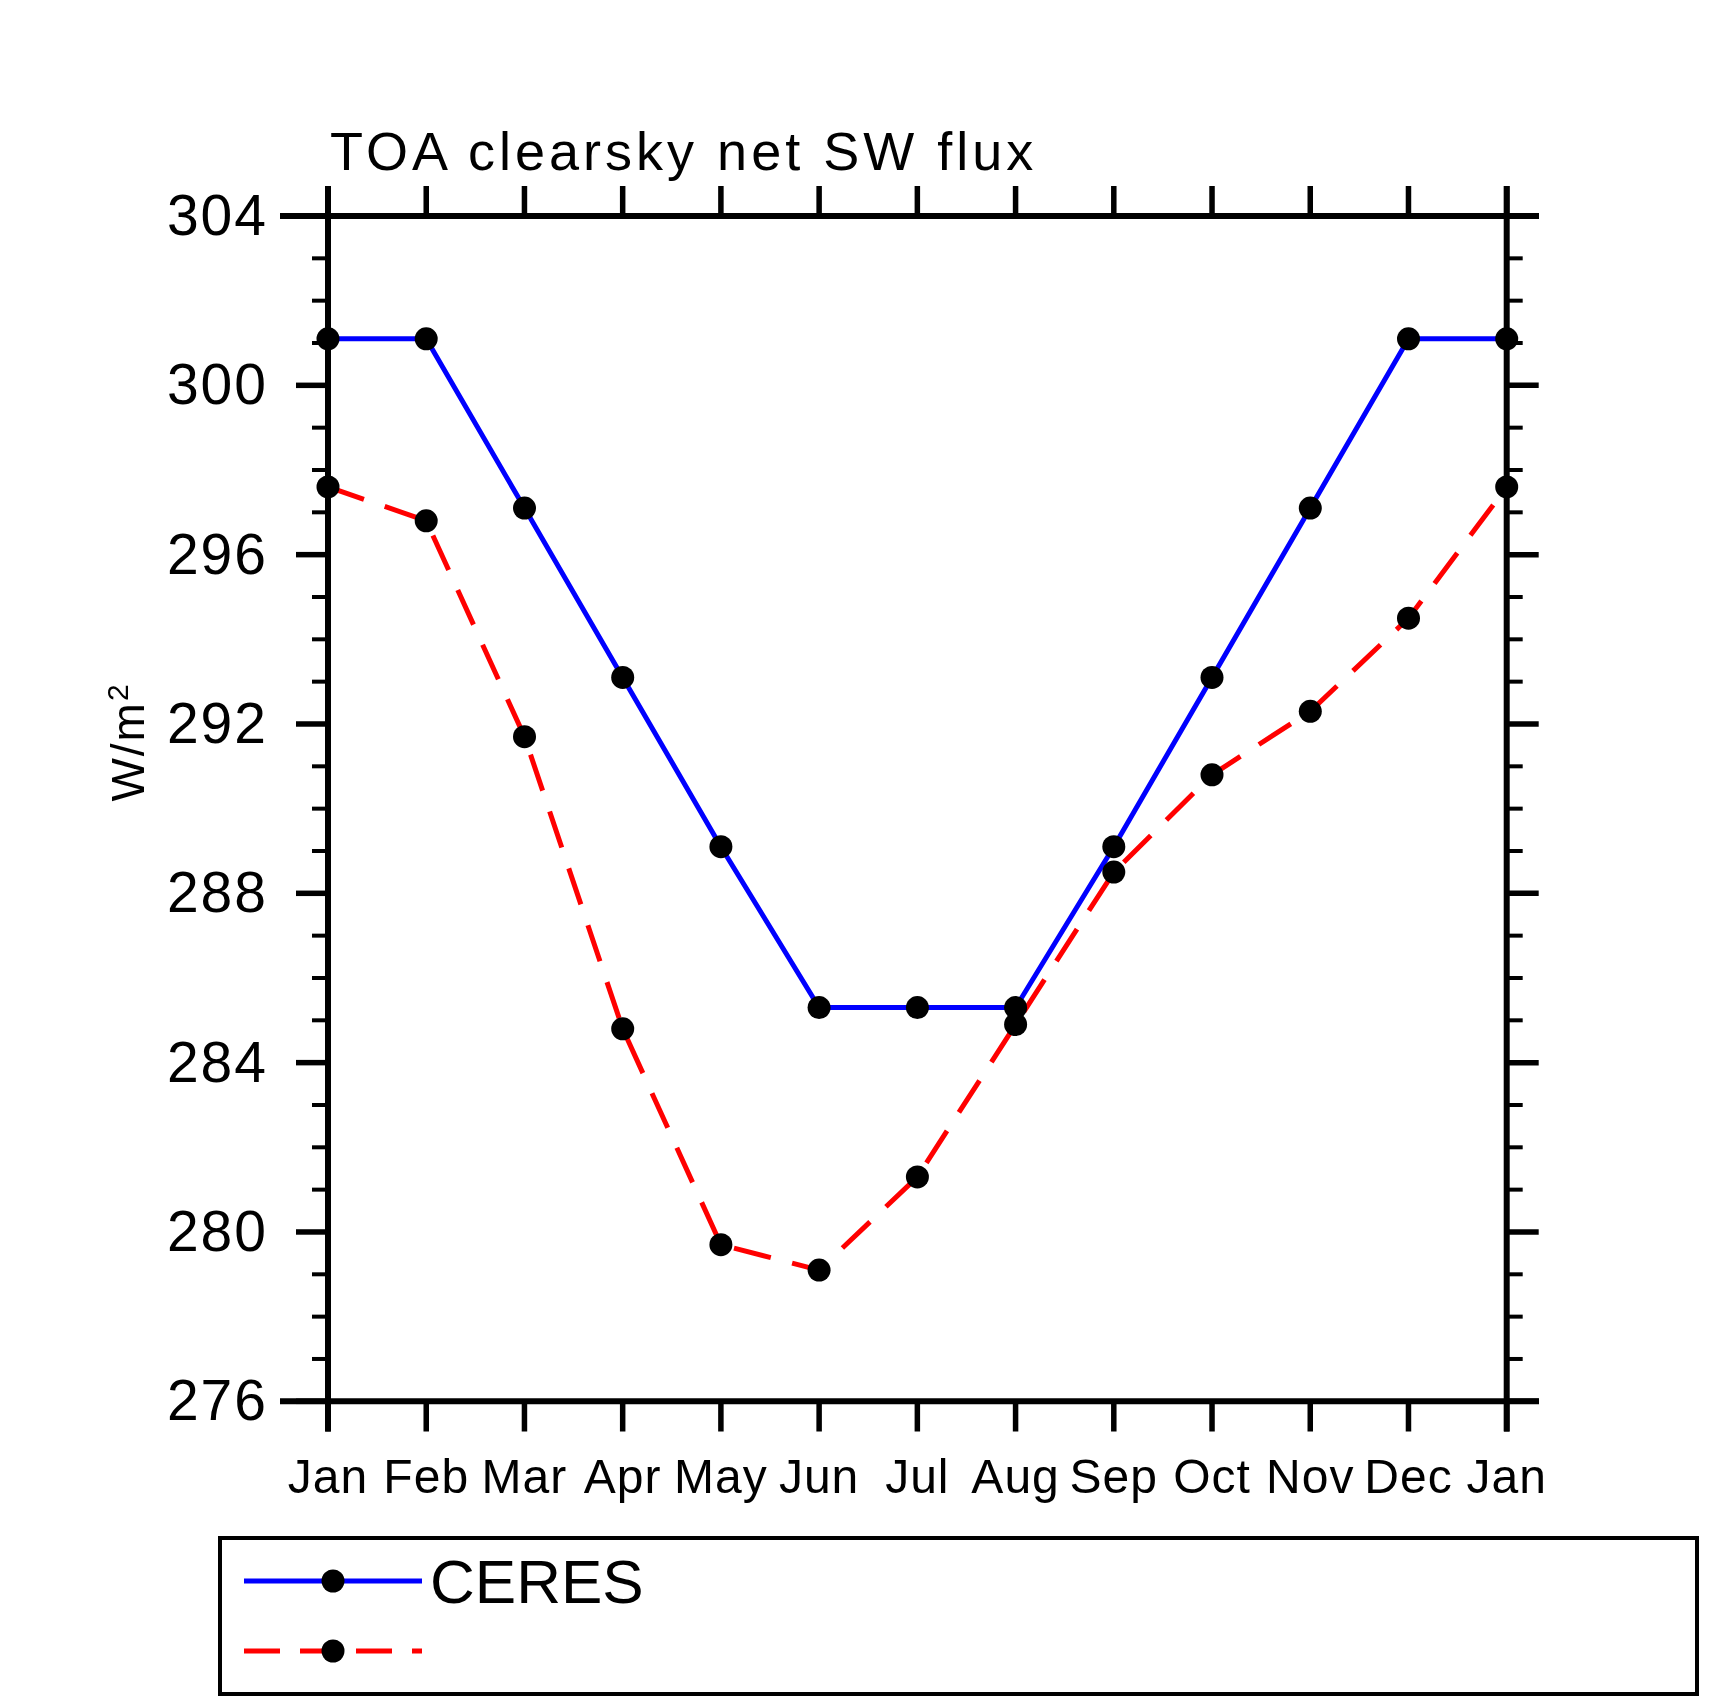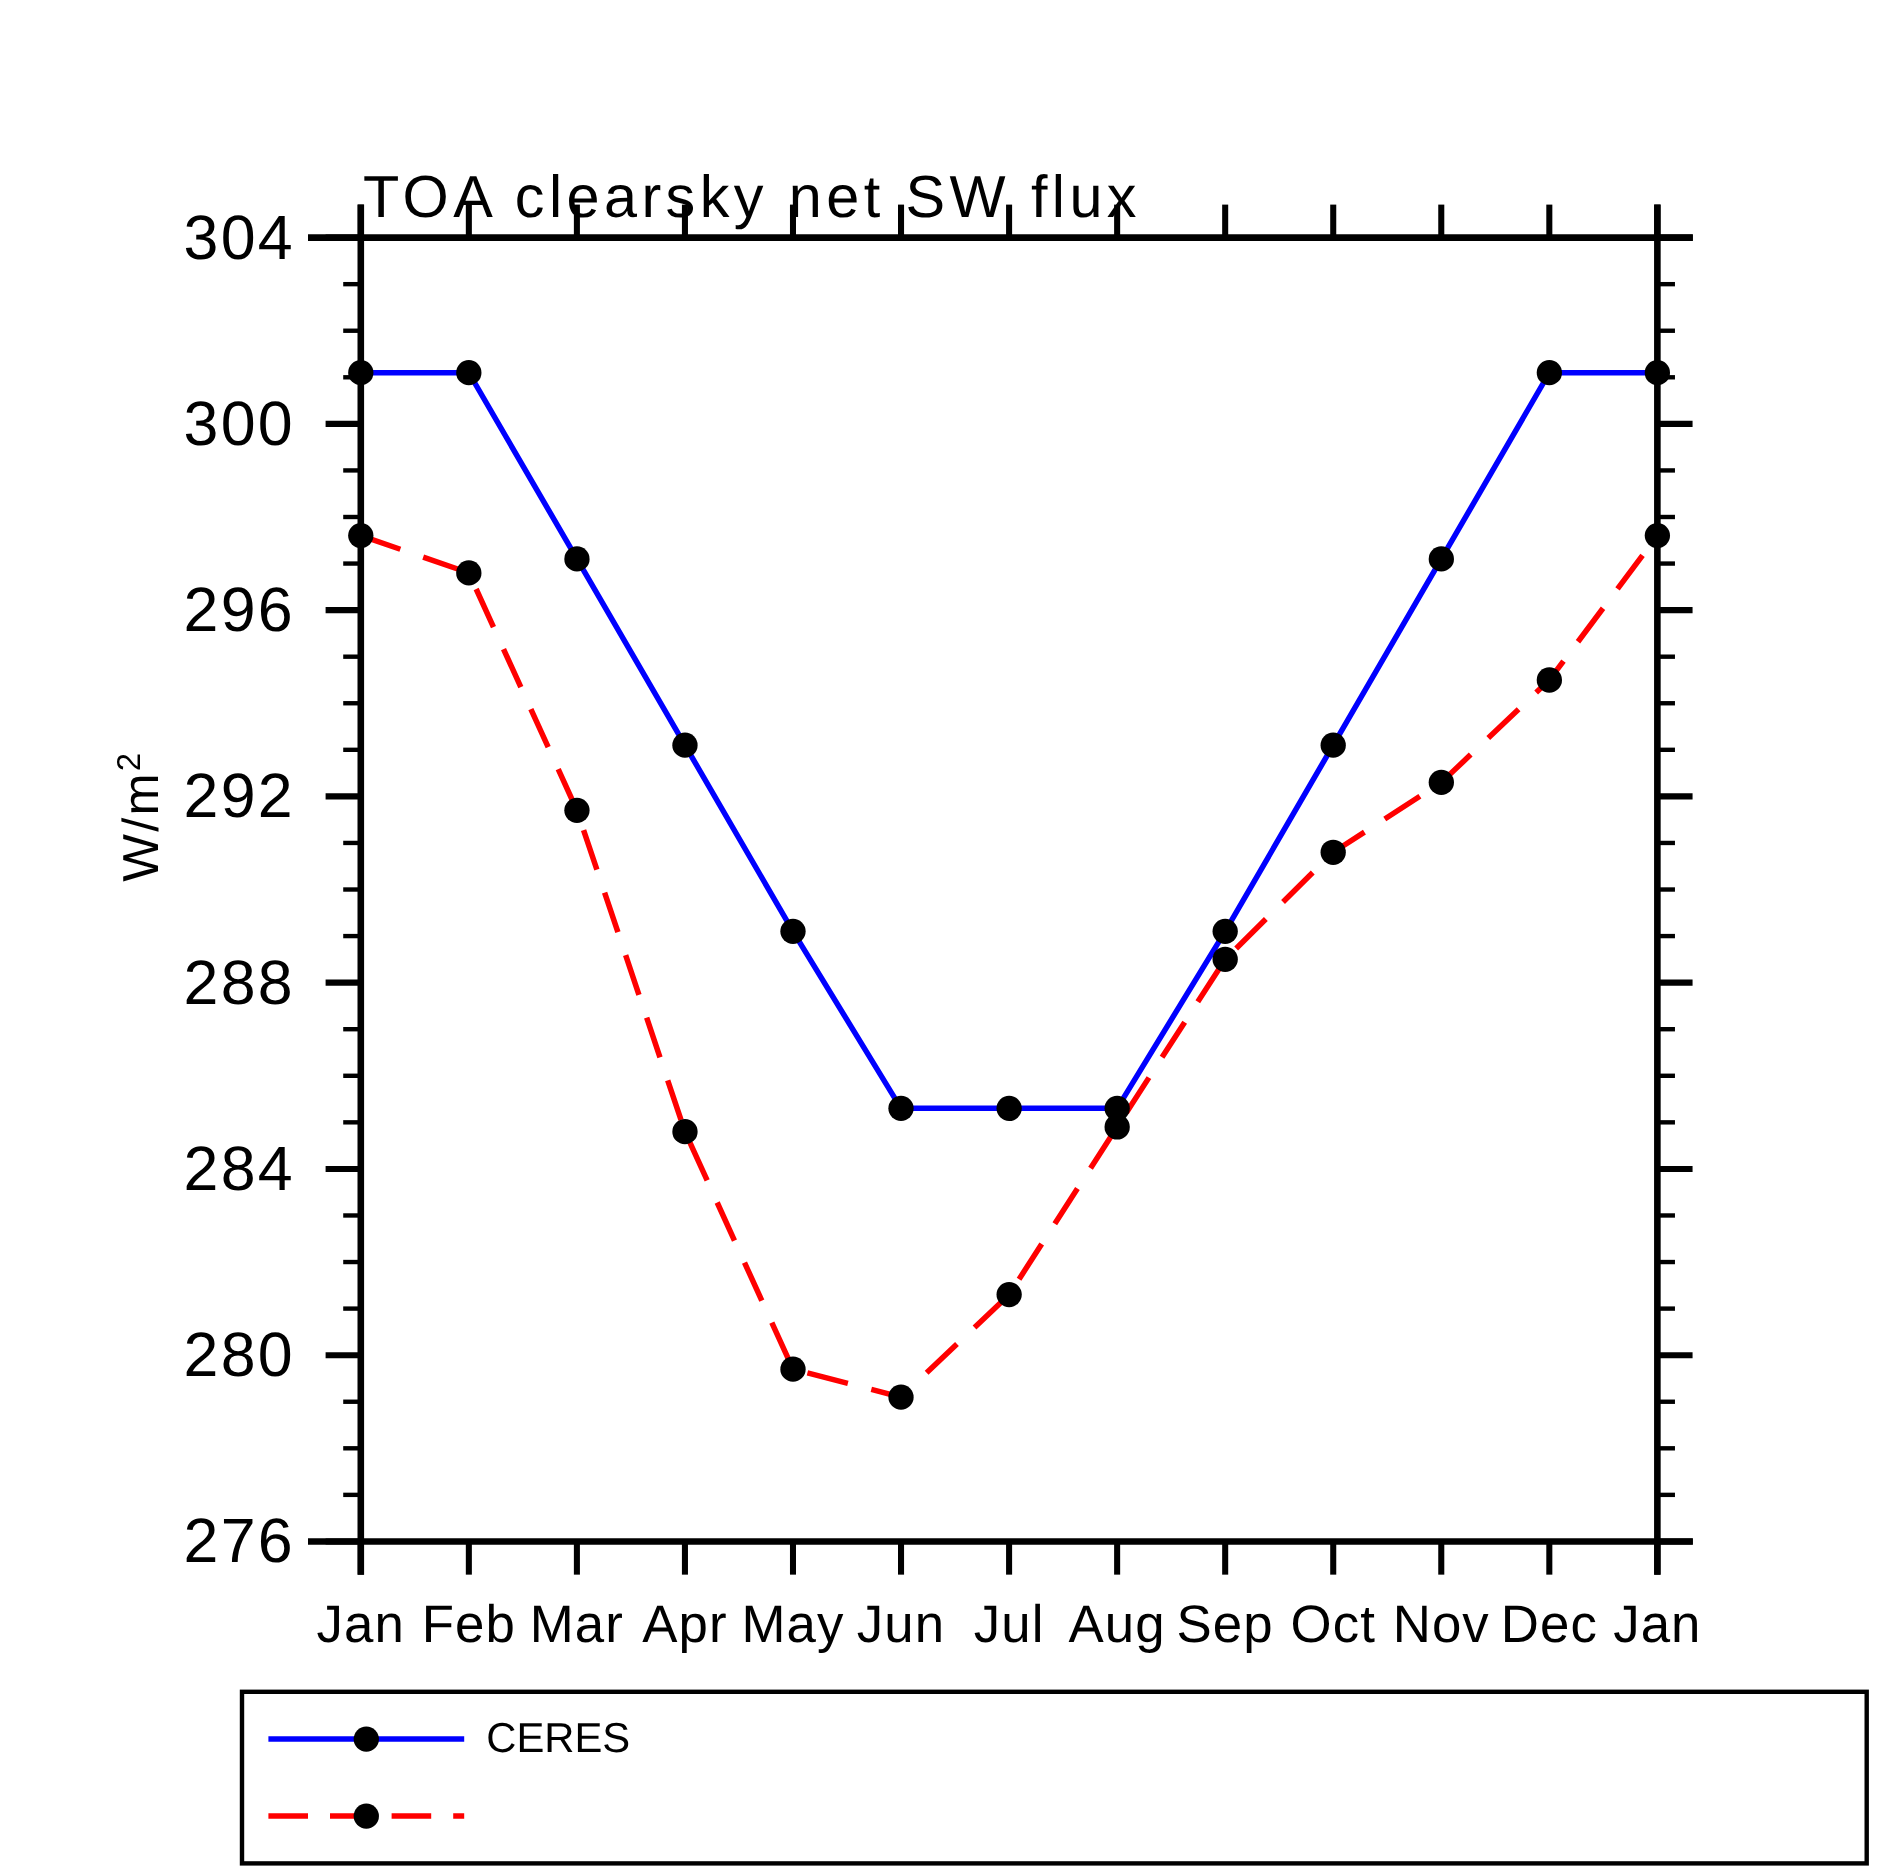--- a/index.html
+++ b/index.html
@@ -7,34 +7,34 @@
     position:relative; width:1710px; height:1702px; background:#ffffff;
     font-family:"Liberation Sans", sans-serif; color:#000; overflow:hidden;
   }
   #chart { position:absolute; left:0; top:0; }
   .title {
     position:absolute; left:328px; top:24px; width:1179px; text-align:center;
     font-size:58px; font-weight:700; letter-spacing:0px; white-space:nowrap;
   }
   .subtitle {
     position:absolute; left:330px; top:120px; font-size:54px; font-weight:400;
-    letter-spacing:4px; white-space:nowrap;margin-top:28px;
+    letter-spacing:4px; white-space:nowrap;
   }
   .ylabel {
     position:absolute; left:128px; top:742px; font-size:46px; letter-spacing:2px;
     transform:translate(-50%,-50%) rotate(-90deg); white-space:nowrap;
   }
   .ylabel sup { font-size:30px; }
   .legend {
     position:absolute; left:218px; top:1536px; width:1481px; height:160px;
     border:4px solid #000; box-sizing:border-box; background:transparent;
     padding:6px 0 0 20px;
   }
   .legend-row { display:flex; align-items:center; height:70px; }
-  .legend-row .label { font-size:38px; letter-spacing:0px; margin-left:18px; white-space:nowrap; }
+  .legend-row .label { font-size:62px; letter-spacing:0px; margin-left:6px; white-space:nowrap; }
   .swatch { flex:0 0 auto; }
 </style>
 </head>
 <body>
 
 <div id="canvas">
   <svg id="chart" width="1710" height="1702" viewBox="0 0 1710 1702">
       <line x1="280" y1="216" x2="1539" y2="216" stroke="#000000" stroke-width="6"></line>
       <line x1="280" y1="1401.3" x2="1539" y2="1401.3" stroke="#000000" stroke-width="6"></line>
       <line x1="328" y1="186" x2="328" y2="1431.5" stroke="#000000" stroke-width="6"></line>

